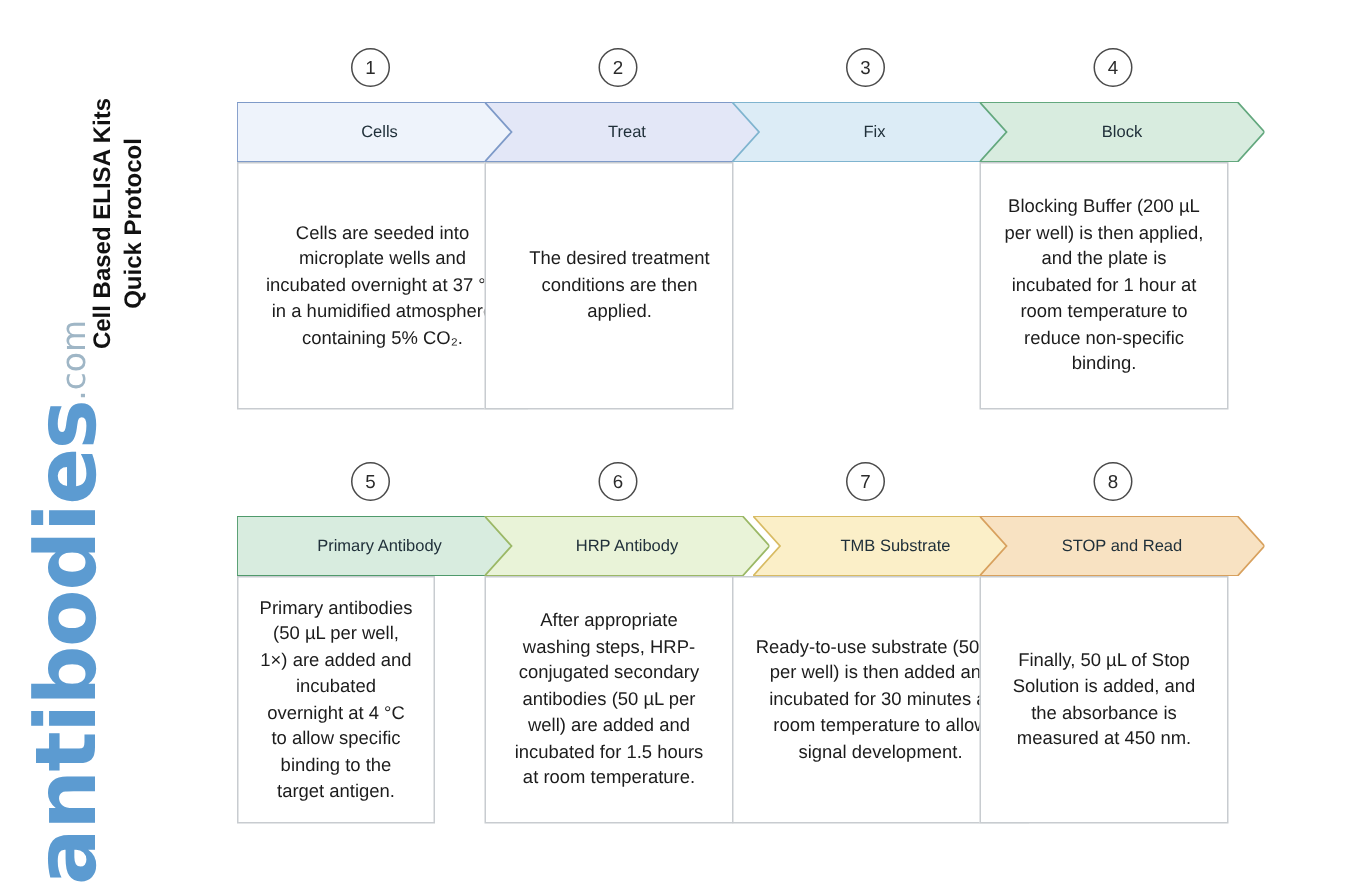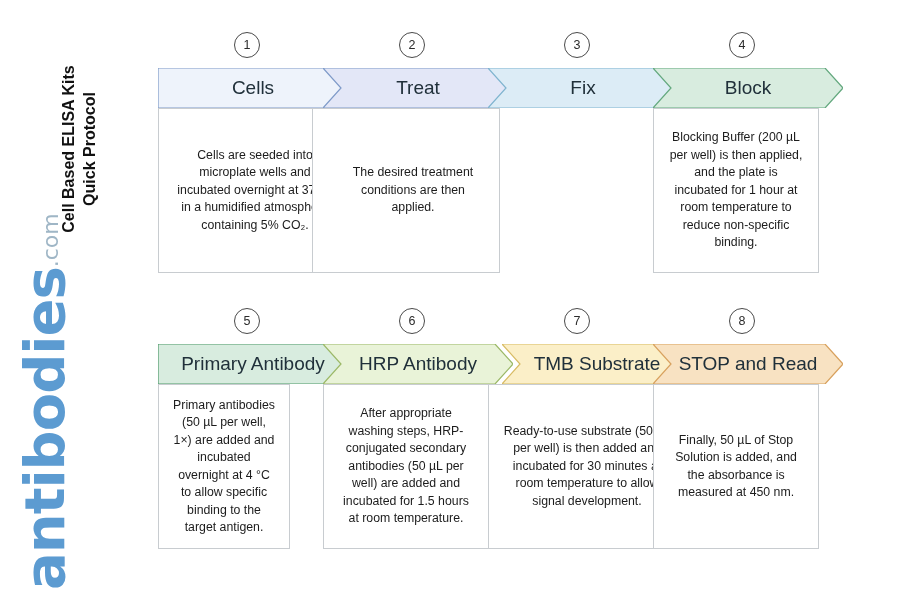--- a/index.html
+++ b/index.html
@@ -107,21 +107,21 @@
   .chev {
     position: absolute;
     top: 0;
     height: 40px;
     display: flex;
     align-items: center;
     justify-content: center;
     box-sizing: border-box;
   }
   .chev-label {
-    font-size: 19px;
+    font-size: 11px;
     color: #20303a;
     text-align: center;
     padding: 0 6px;
     position: relative;
     z-index: 2;
   }
   .chev-shape {
     position: absolute;
     inset: 0;
   }
@@ -208,21 +208,21 @@
         </svg>
       </div>
       <span class="chev-label">Block</span>
     </div>
   </div>
 
   <div class="boxes">
     <div class="txtbox" style="left:0px;width:194px;">
       <p>Cells are seeded into microplate wells and incubated overnight at 37 °C in a humidified atmosphere containing 5% CO₂.</p>
     </div>
-    <div class="txtbox" style="left:154px;width:188px;padding-left:28px;">
+    <div class="txtbox" style="left:165px;width:166px;padding-left:28px;">
       <p>The desired treatment conditions are then applied.</p>
     </div>
     <div class="txtbox" style="left:495px;width:166px;">
       <p>Blocking Buffer (200 µL per well) is then applied, and the plate is incubated for 1 hour at room temperature to reduce non-specific binding.</p>
     </div>
   </div>
 </div>
 
 <div class="row row-2">
   <div class="numbers">

